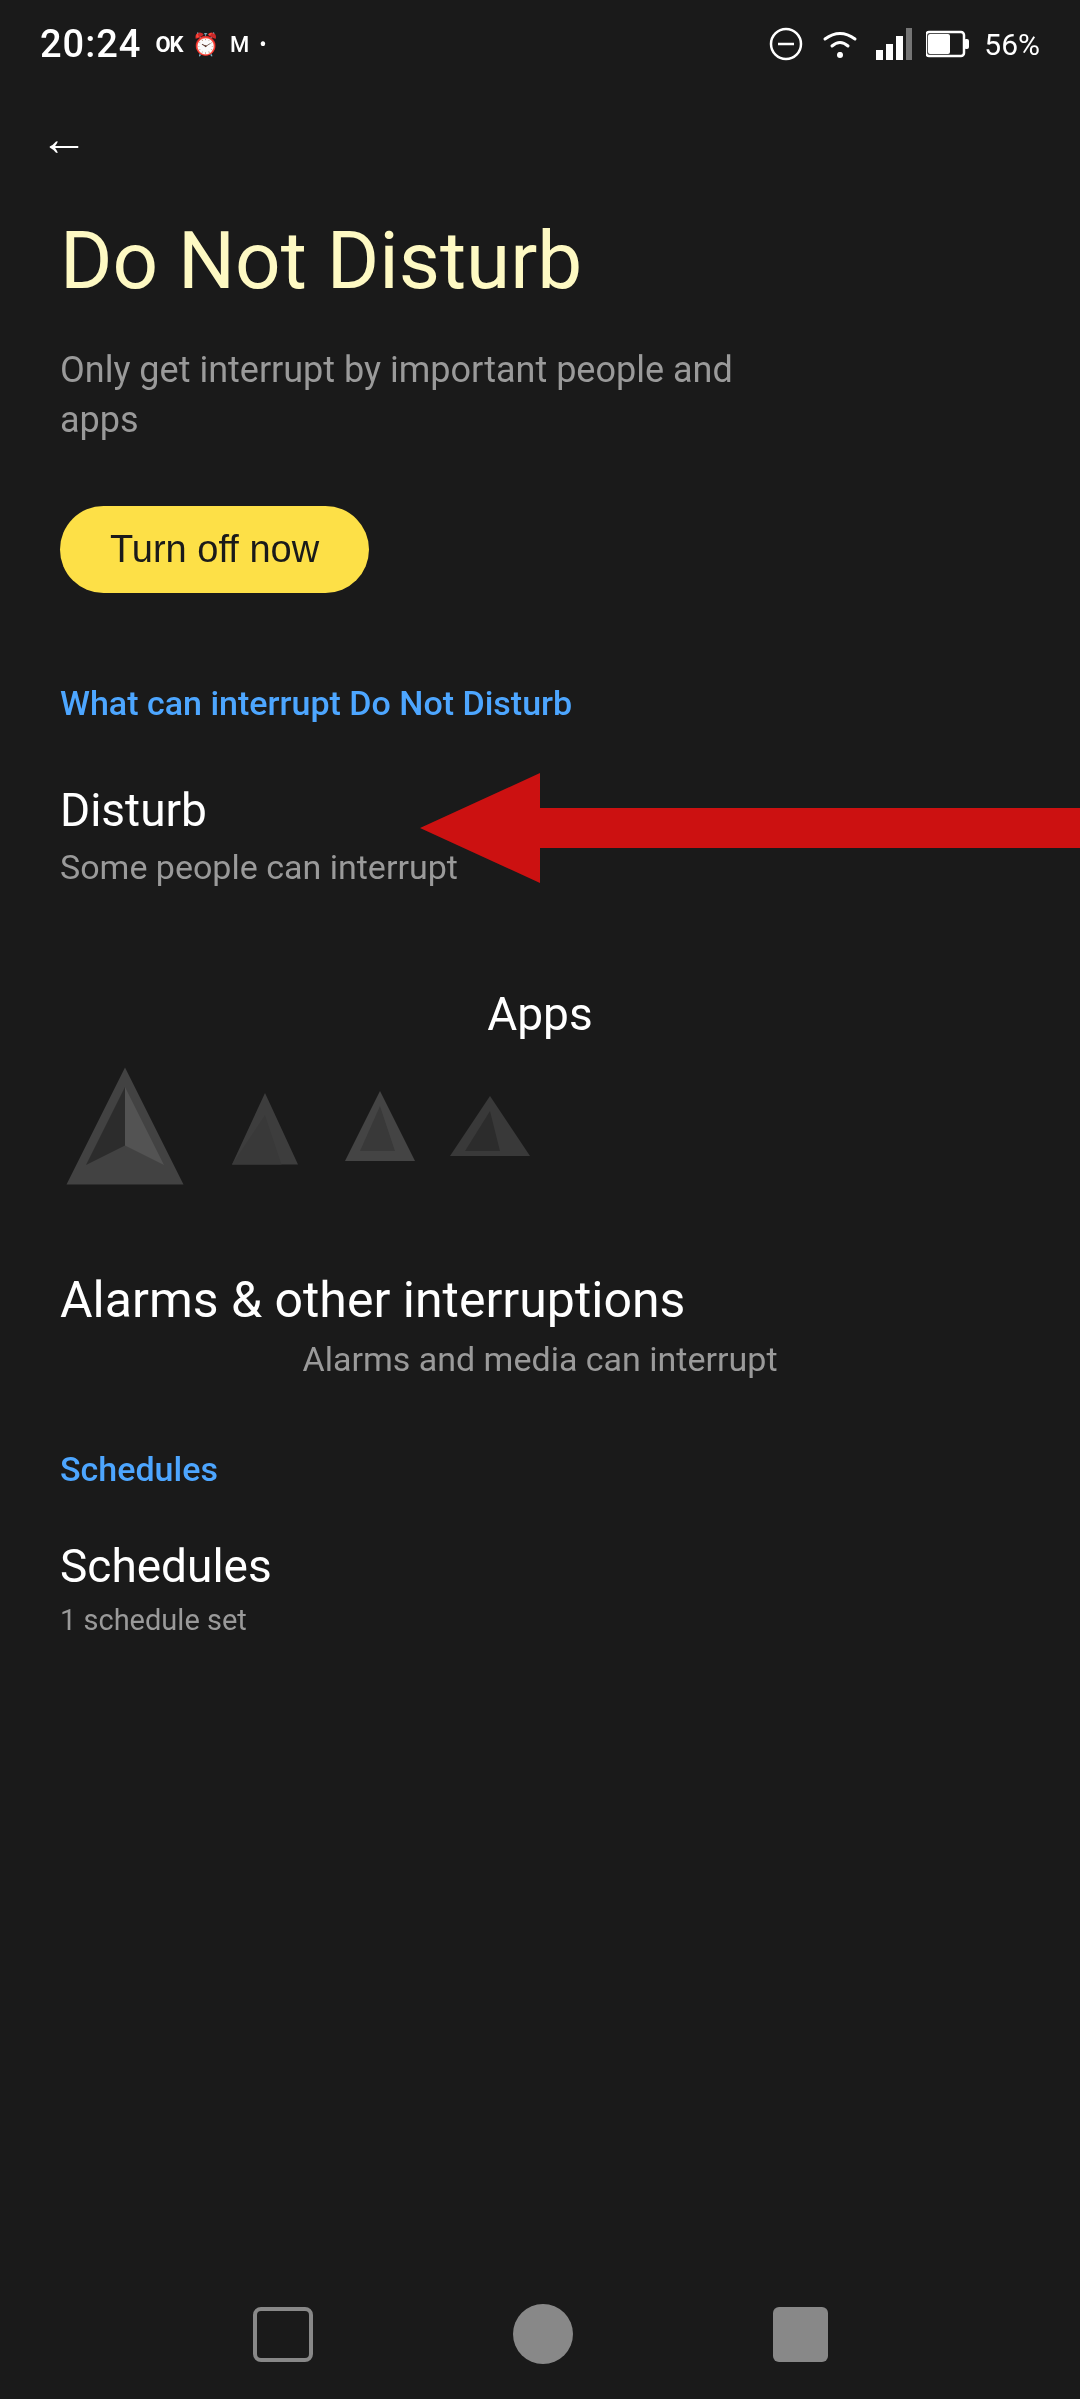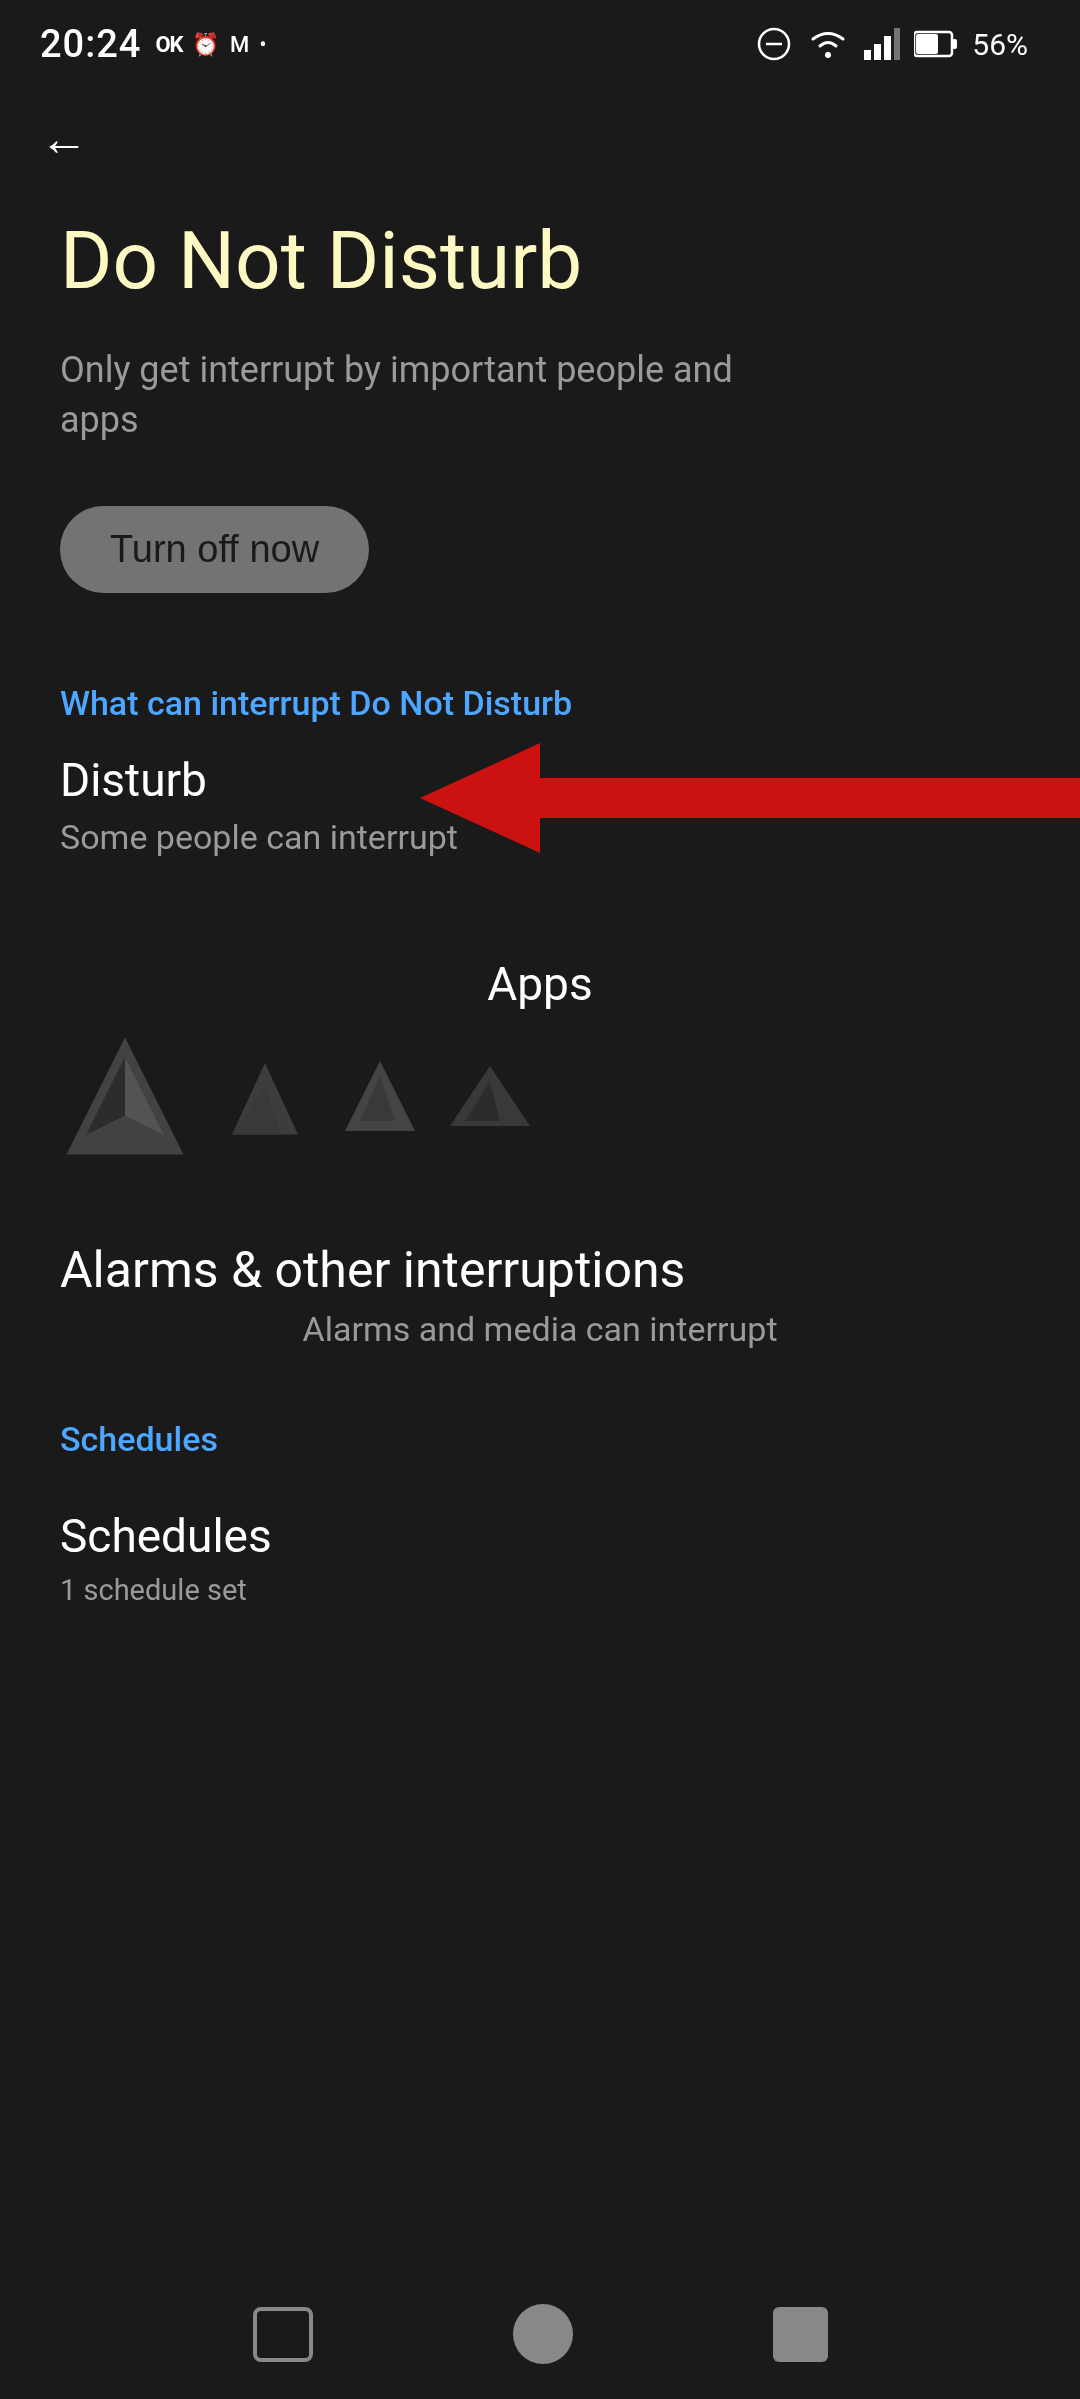--- a/index.html
+++ b/index.html
@@ -15,21 +15,21 @@
       color: #ffffff;
       font-family: 'Roboto', 'Google Sans', sans-serif;
       overflow-x: hidden;
     }
 
     
     .status-bar {
       display: flex;
       justify-content: space-between;
       align-items: center;
-      padding: 18px 52px 10px 40px;
+      padding: 18px 40px 10px 40px;
       height: 80px;
     }
 
     .status-left {
       display: flex;
       align-items: center;
       gap: 14px;
     }
 
     .status-time {
@@ -91,36 +91,37 @@
       font-size: 36px;
       color: #9a9a9a;
       line-height: 1.4;
       margin-bottom: 60px;
       max-width: 700px;
     }
 
     
     .turn-off-button {
       display: inline-block;
-      background-color: #737373;
+      background-color: #fde047;
       color: #1a1a1a;
       border-radius: 60px;
       padding: 22px 50px;
       font-size: 38px;
       font-weight: 500;
       cursor: pointer;
       margin-bottom: 70px;
       border: none;
     }
 
     
     .section-header {
       font-size: 34px;
       font-weight: 500;
       color: #4da6ff;
+      margin-bottom: 30px;
       margin-top: 20px;
     }
 
     .menu-item-title {
       font-size: 46px;
       font-weight: 400;
       color: #ffffff;
       margin-bottom: 10px;
     }
 

